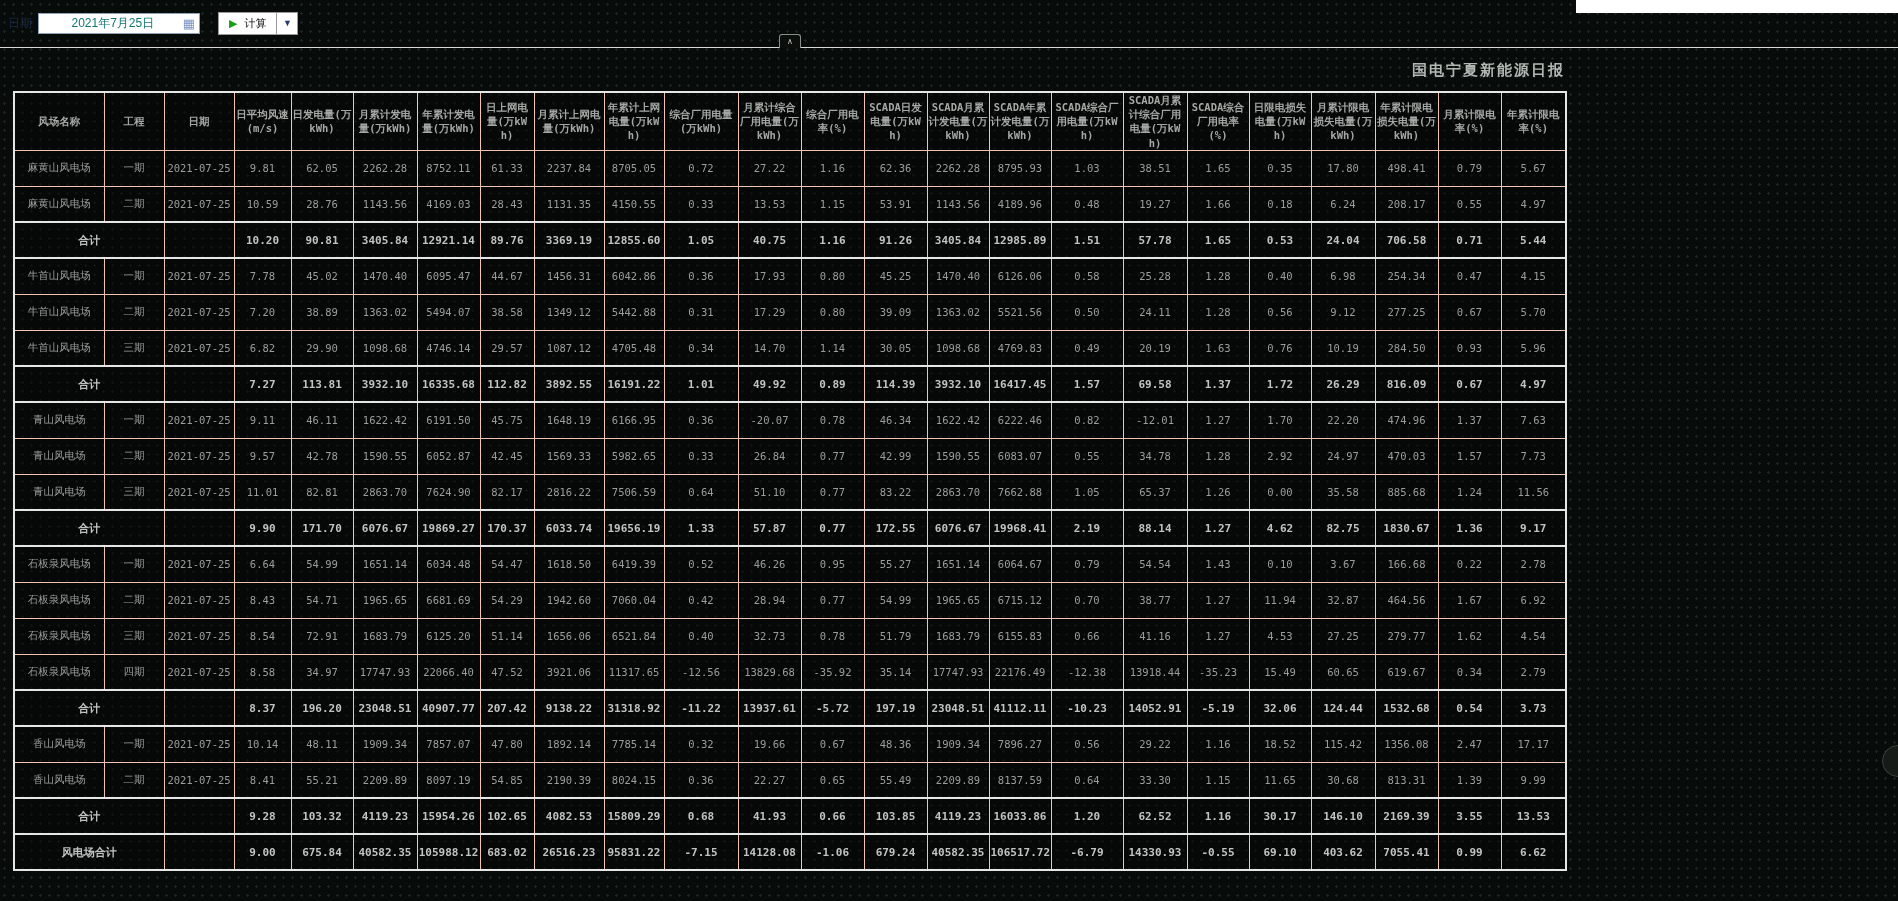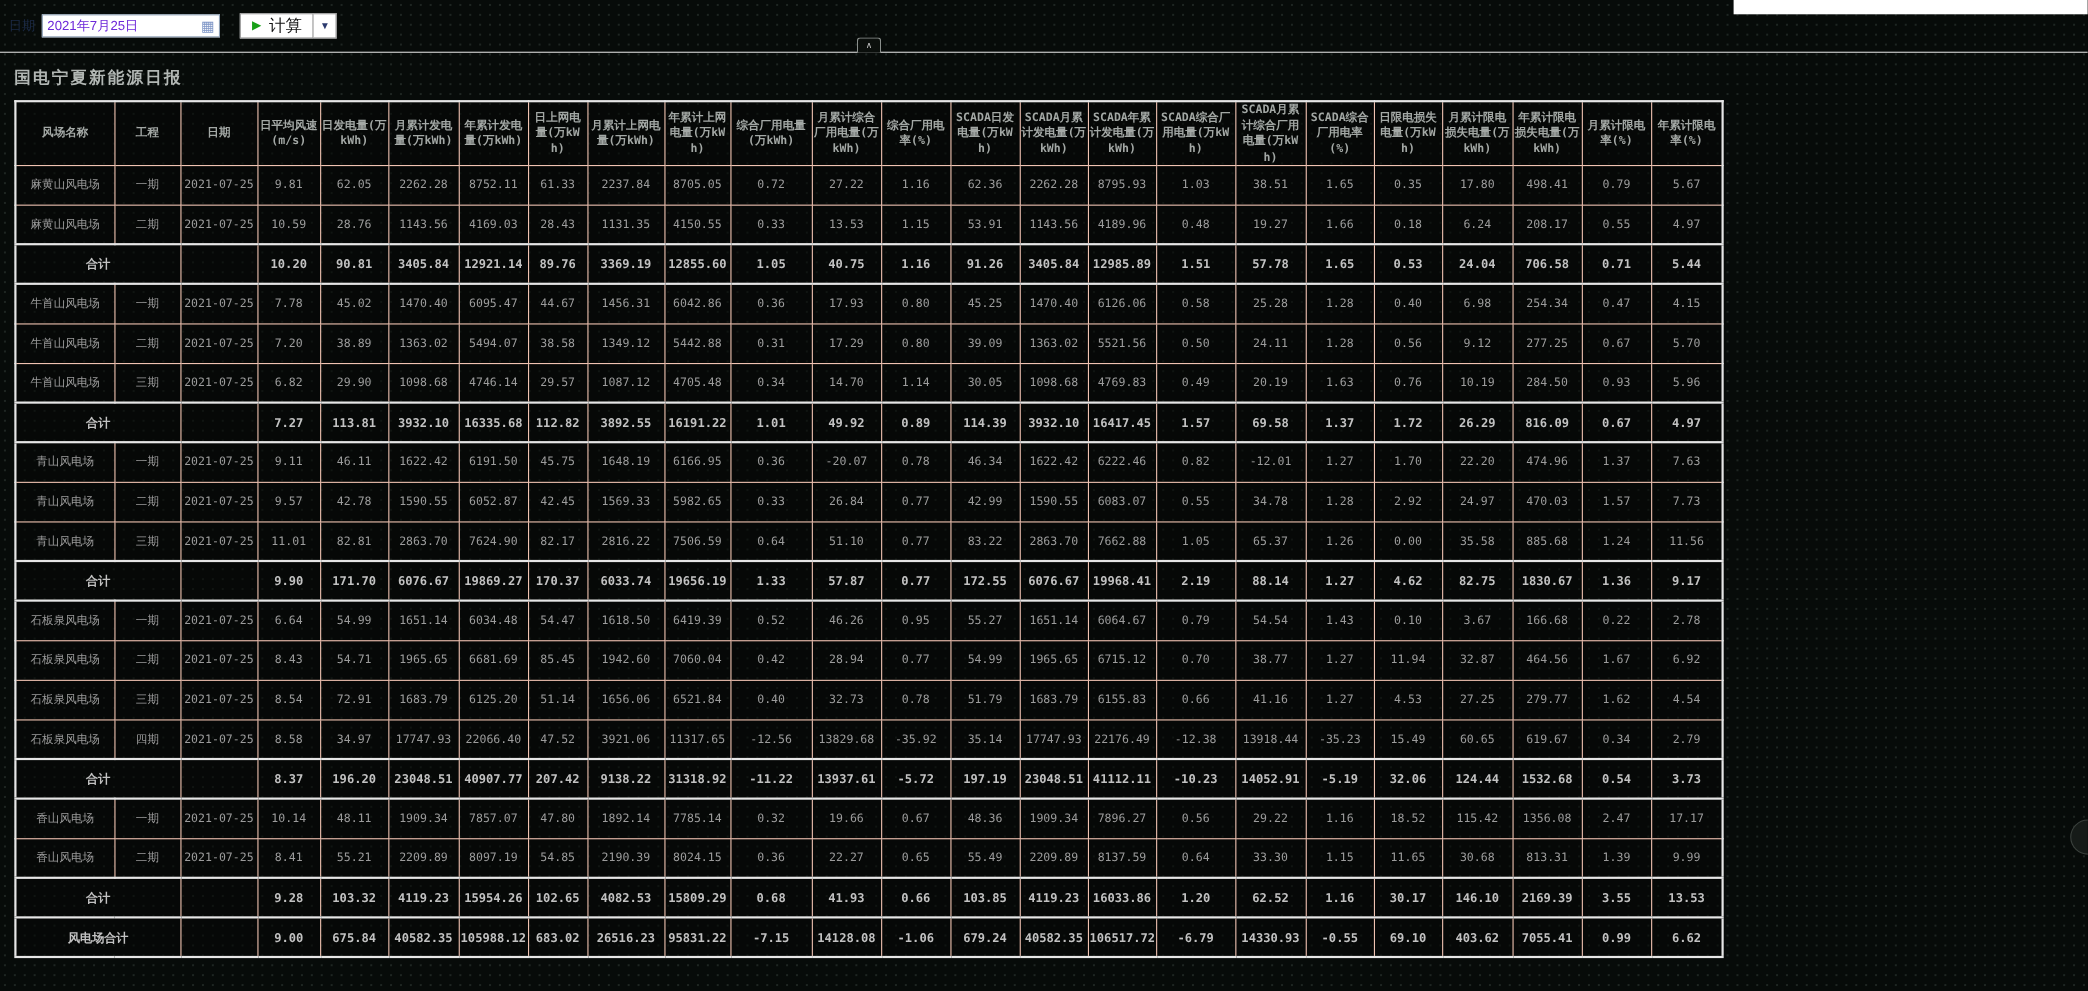--- a/index.html
+++ b/index.html
@@ -14,42 +14,42 @@
   .toolbar {
     position:relative; height:48px; width:100%;
     border-bottom:1px solid #d8d8d8;
     display:flex; align-items:center;
   }
   .date-label { color:#1c2b47; font-size:12px; margin-left:8px; flex:0 0 auto; }
   .date-input {
     margin-left:6px; width:162px; height:21px; background:#ffffff;
     border:1px solid #8ea0b5; display:flex; align-items:center; padding:0 4px;
   }
-  .date-text { color:#6d28d9; font-size:12px; flex:1; white-space:nowrap; }
+  .date-text { color:#0f766e; font-size:12px; flex:1; white-space:nowrap;text-align:center; }
   .calendar-icon { color:#7d95c6; font-size:13px; line-height:1; }
   .calc-button {
     margin-left:18px; height:23px; background:#ffffff; border:1px solid #999999;
     display:flex; align-items:center; padding:0 10px; gap:7px; cursor:pointer;
   }
   .play-icon { color:#18a018; font-size:11px; line-height:1; }
-  .calc-label { color:#111111; font-size:15px; }
+  .calc-label { color:#111111; font-size:11px; }
   .calc-dropdown {
     height:23px; width:21px; background:#ffffff; border:1px solid #999999; border-left:none;
     display:flex; align-items:center; justify-content:center; cursor:pointer;
   }
   .dropdown-arrow-icon { color:#2b3a6e; font-size:9px; line-height:1; }
   .collapse-handle {
     position:absolute; left:779px; top:34px; width:22px; height:14px;
     background:#0b0f0c; border:1px solid #8a8f8c; border-bottom:none;
     border-radius:3px 3px 0 0;
     display:flex; align-items:center; justify-content:center;
     color:#c8c8c8; font-size:8px; line-height:1; cursor:pointer;
   }
   .top-right-strip { position:absolute; top:0; right:0; width:322px; height:13px; background:#ffffff; }
-  .title-bar { width:1552px; margin-left:13px; text-align:left; padding:13px 0 11px; }
+  .title-bar { width:1552px; margin-left:13px; text-align:right; padding:13px 0 11px; }
   .page-title { color:#b2b7b4; font-size:15px; font-weight:bold; letter-spacing:2px; }
   table.report {
     width:1552px; margin-left:13px; border-collapse:collapse; table-layout:fixed;
     background:rgba(5,8,6,0.55); border:2px solid #e6e6e6;
     font-family:"DejaVu Sans Mono","Liberation Sans",sans-serif;
   }
   table.report th {
     border:1px solid #f0c3b2; color:#a3a8a5; font-weight:bold;
     font-size:10.5px; height:52px; line-height:1.35; padding:0 1px; text-align:center;
     word-break:break-all;
@@ -461,21 +461,21 @@
         <td>2.78</td>
       </tr>
       <tr>
         <td>石板泉风电场</td>
         <td>二期</td>
         <td>2021-07-25</td>
         <td>8.43</td>
         <td>54.71</td>
         <td>1965.65</td>
         <td>6681.69</td>
-        <td>85.45</td>
+        <td>54.29</td>
         <td>1942.60</td>
         <td>7060.04</td>
         <td>0.42</td>
         <td>28.94</td>
         <td>0.77</td>
         <td>54.99</td>
         <td>1965.65</td>
         <td>6715.12</td>
         <td>0.70</td>
         <td>38.77</td>

